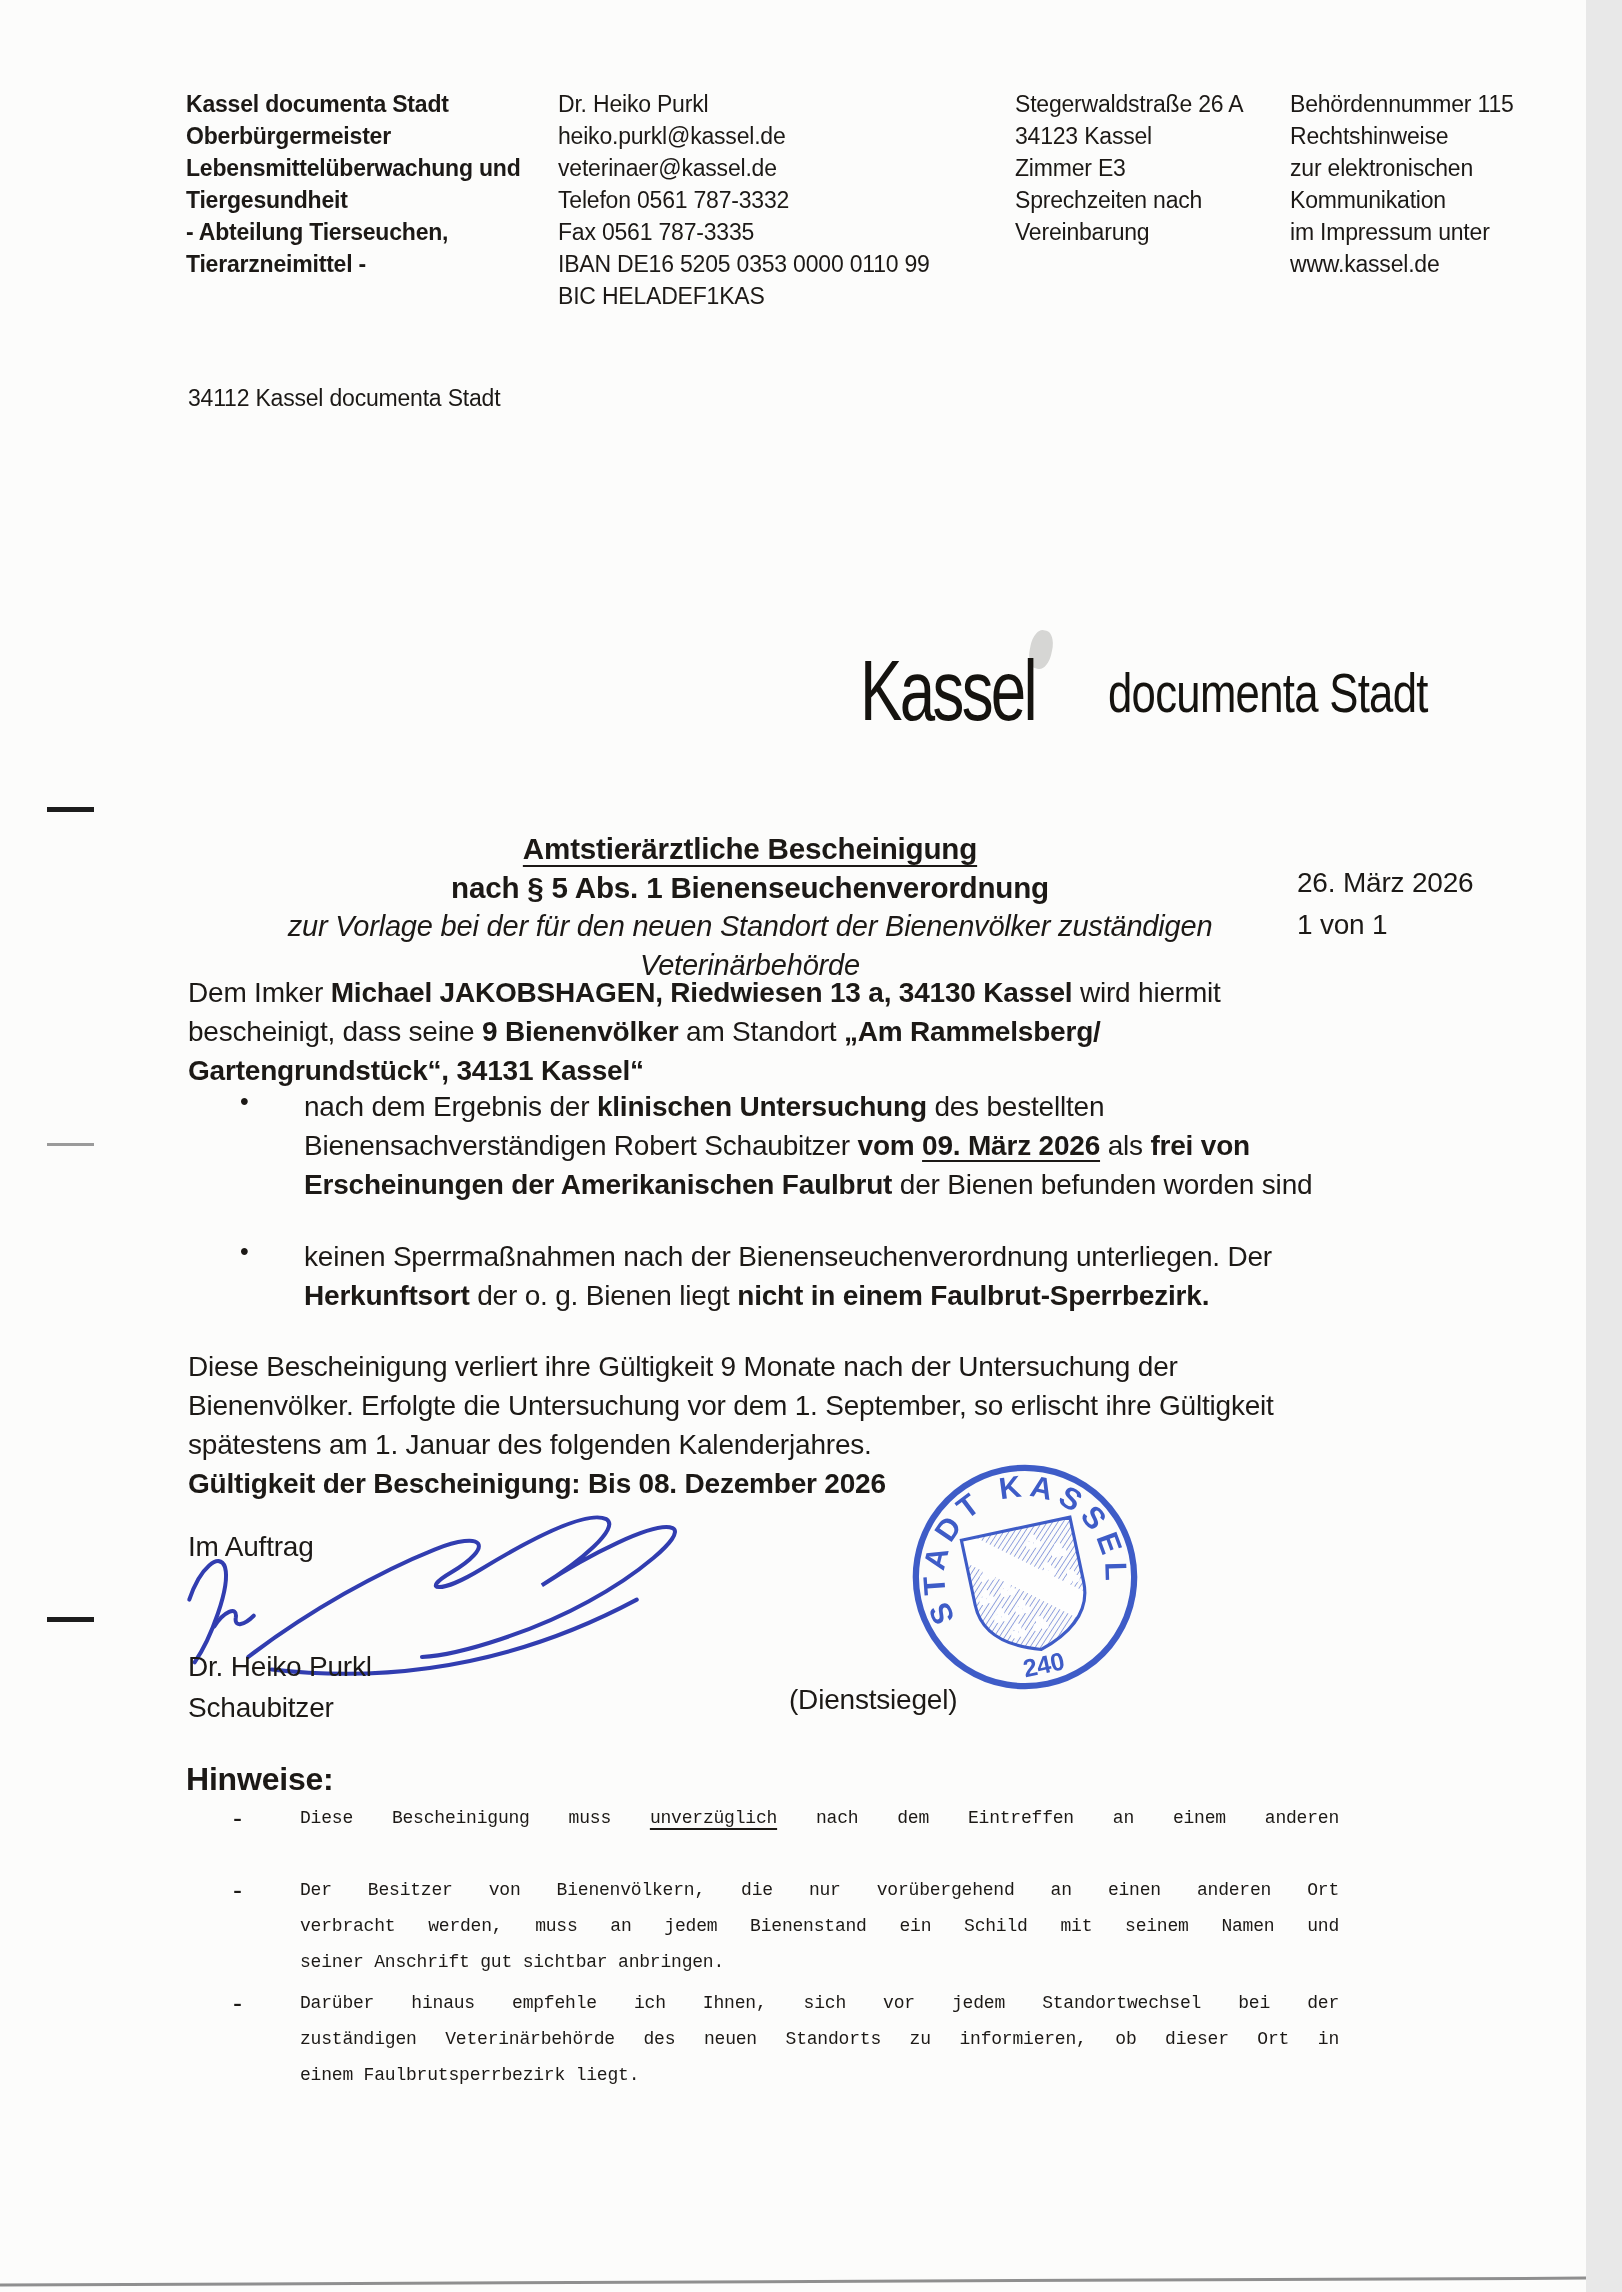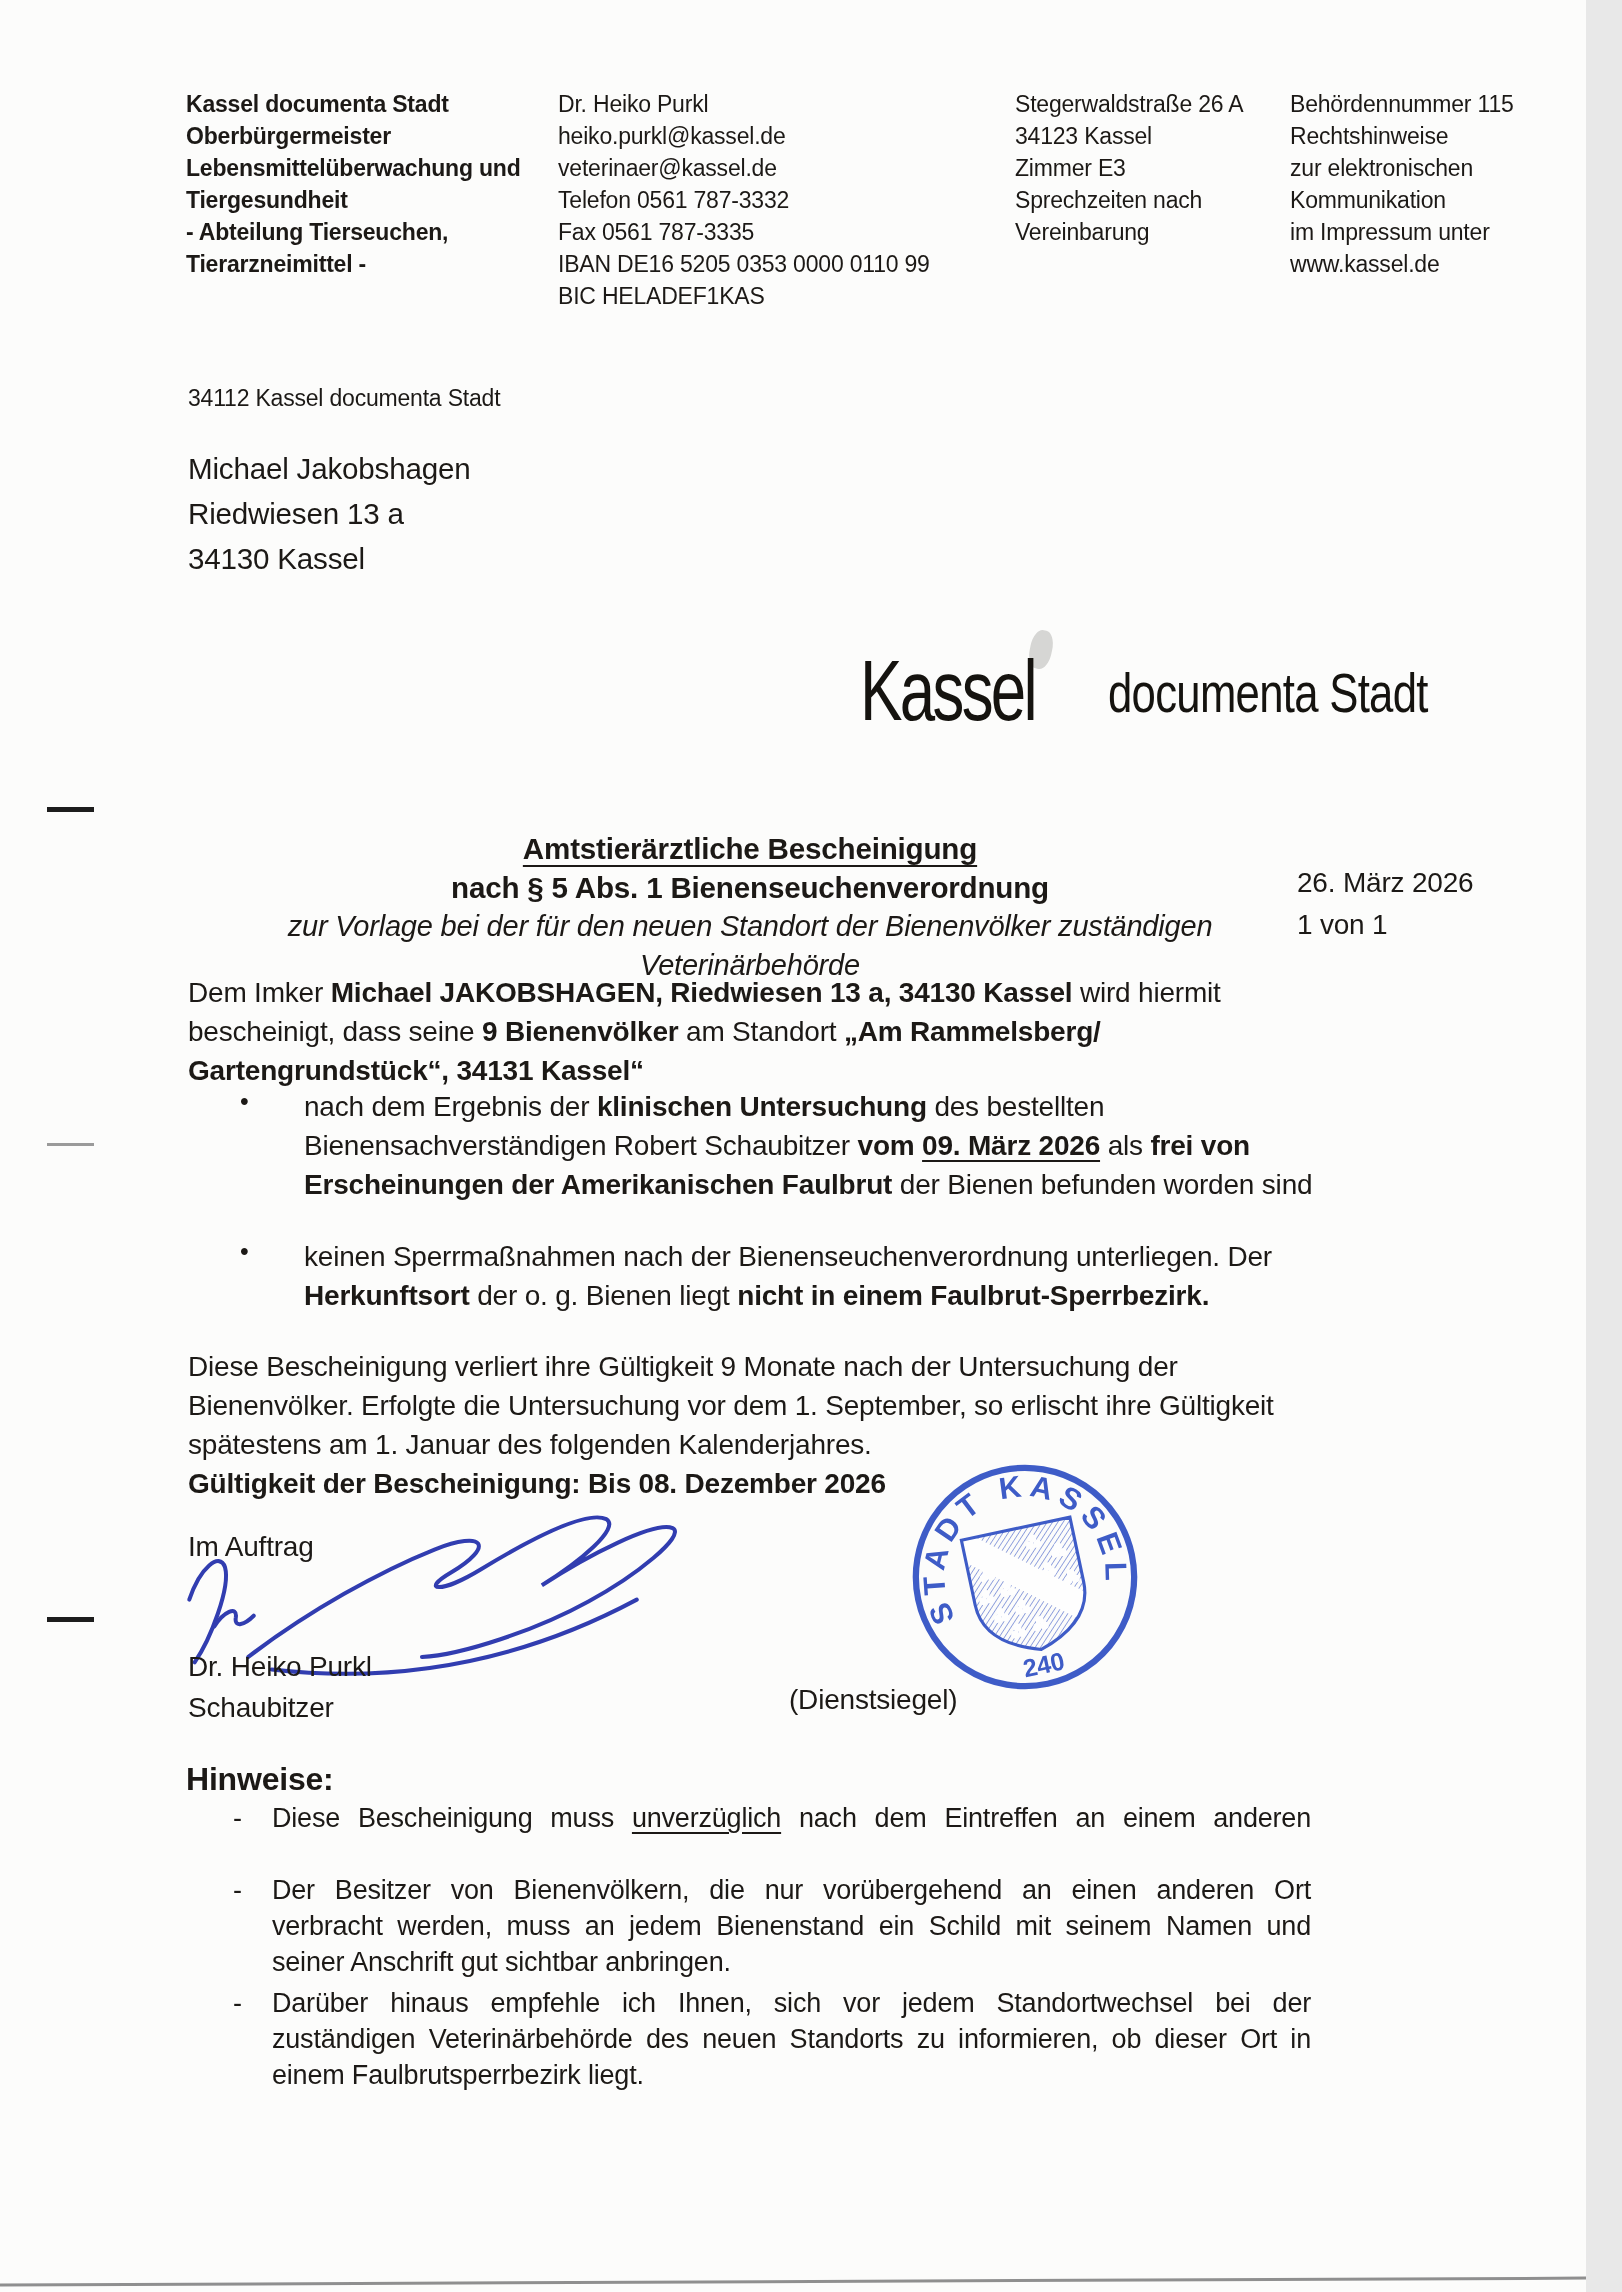--- a/index.html
+++ b/index.html
@@ -62,21 +62,21 @@
   .bullet-text{left:296px;margin-left:8px;}
   .b1{top:1087px;}
   .b2{top:1237px;}
   .validity{top:1347px;left:188px;}
   .im-auftrag{top:1531px;left:188px;font-size:28px;}
   .sig-name-block{top:1646px;left:188px;font-size:28px;line-height:41px;}
   .seal-label{top:1684px;left:757px;font-size:28px;margin-left:32px;}
 
   
   .notes-heading{top:1761px;left:186px;font-size:32px;font-weight:700;}
-  .note{font-size:27px;line-height:36px;left:272px;width:1039px;}
+  .note{font-size:18px;line-height:36px;left:300px;width:1039px;font-family:Liberation Mono, monospace;}
   .note .stretch{text-align:justify;text-align-last:justify;}
   .note-dash{left:233px;font-size:27px;line-height:36px;}
   .n1{top:1800px;} .n2{top:1872px;} .n3{top:1985px;}
 
   
   .fold{left:47px;width:47px;background:#1d1d1d;}
   .fold-1{top:807px;height:4.5px;}
   .fold-2{top:1143px;height:2.7px;background:#9a9a9a;}
   .fold-3{top:1617px;height:4.5px;}
   .scan-bottom{
@@ -124,25 +124,20 @@
     <div>Behördennummer 115</div>
     <div>Rechtshinweise</div>
     <div>zur elektronischen</div>
     <div>Kommunikation</div>
     <div>im Impressum unter</div>
     <div>www.kassel.de</div>
   </div>
 
   <div class="abs return-line nw">34112 Kassel documenta Stadt</div>
 
-  <div class="abs recipient">
-    <div>Michael Jakobshagen</div>
-    <div>Riedwiesen 13 a</div>
-    <div>34130 Kassel</div>
-  </div>
 
   <div class="abs fold fold-1"></div>
   <div class="abs fold fold-2"></div>
   <div class="abs fold fold-3"></div>
   <div class="abs scan-bottom"></div>
 
   <div class="abs smudge"></div>
   <div class="abs logo-city nw">Kassel</div>
   <div class="abs logo-suffix nw">documenta Stadt</div>
 

